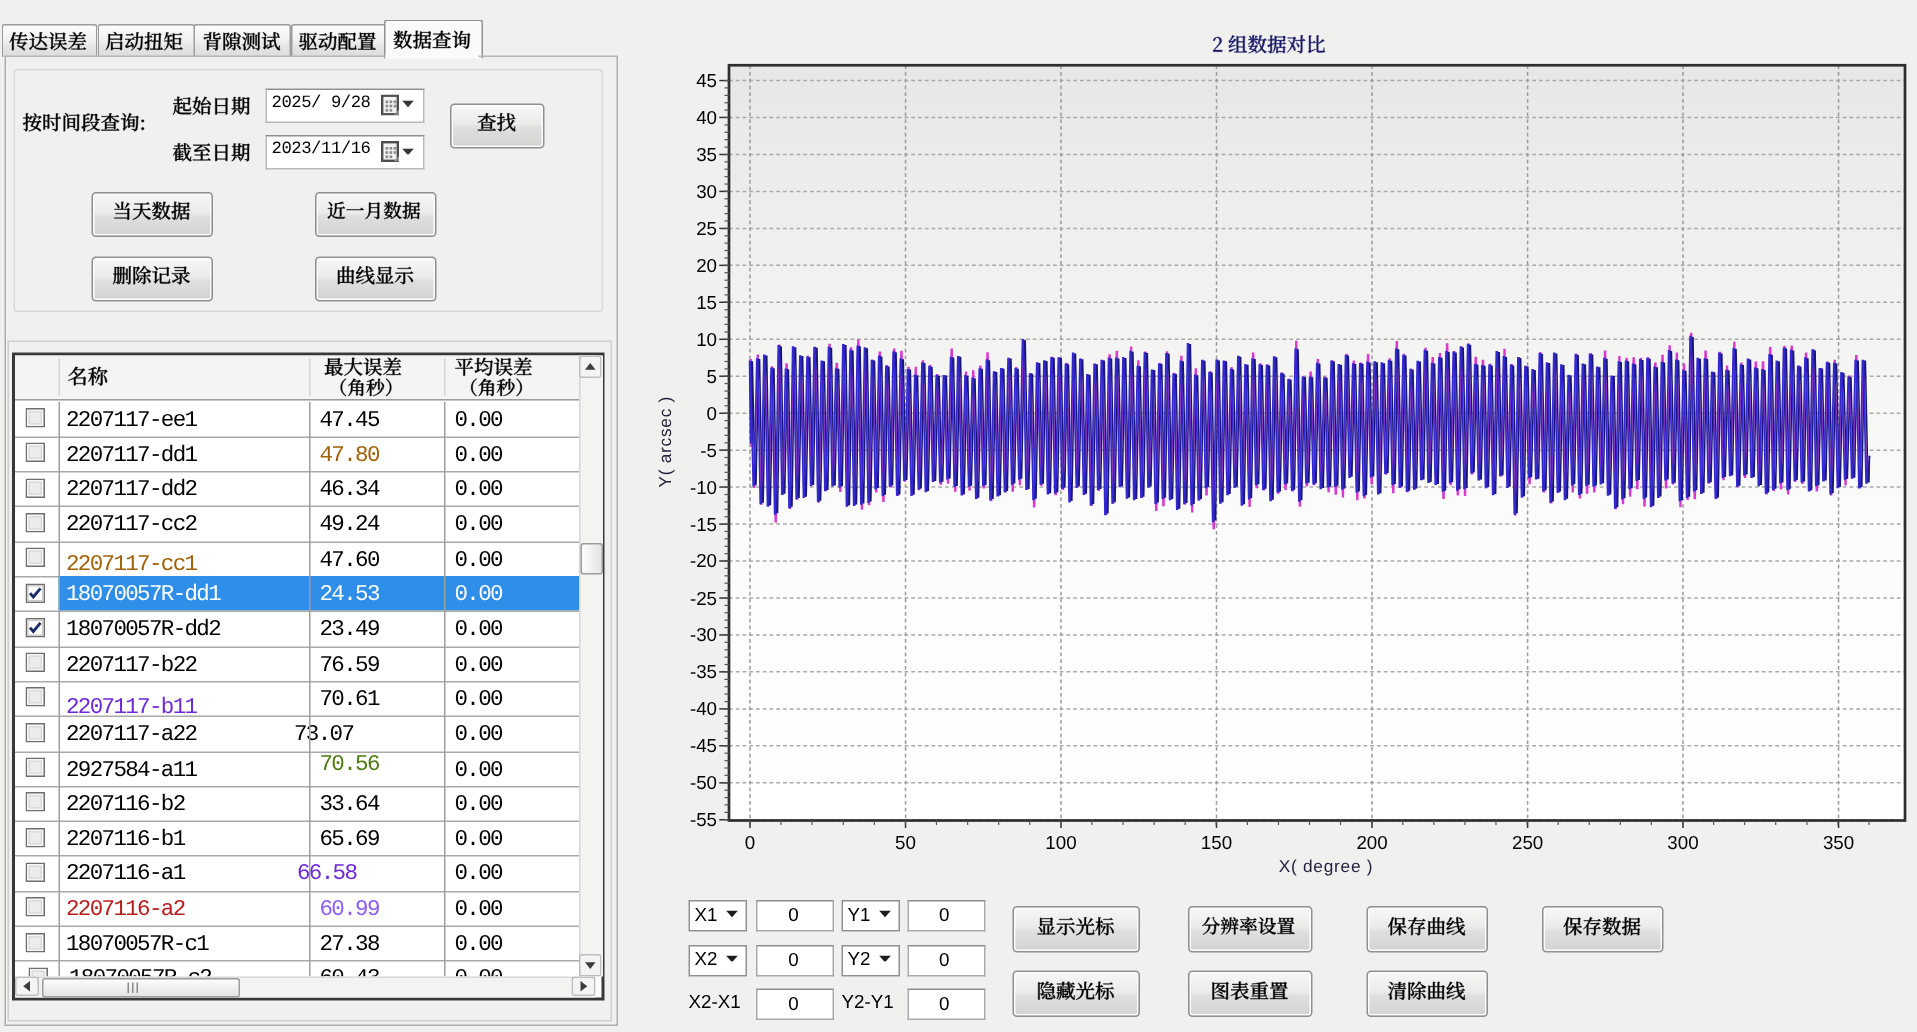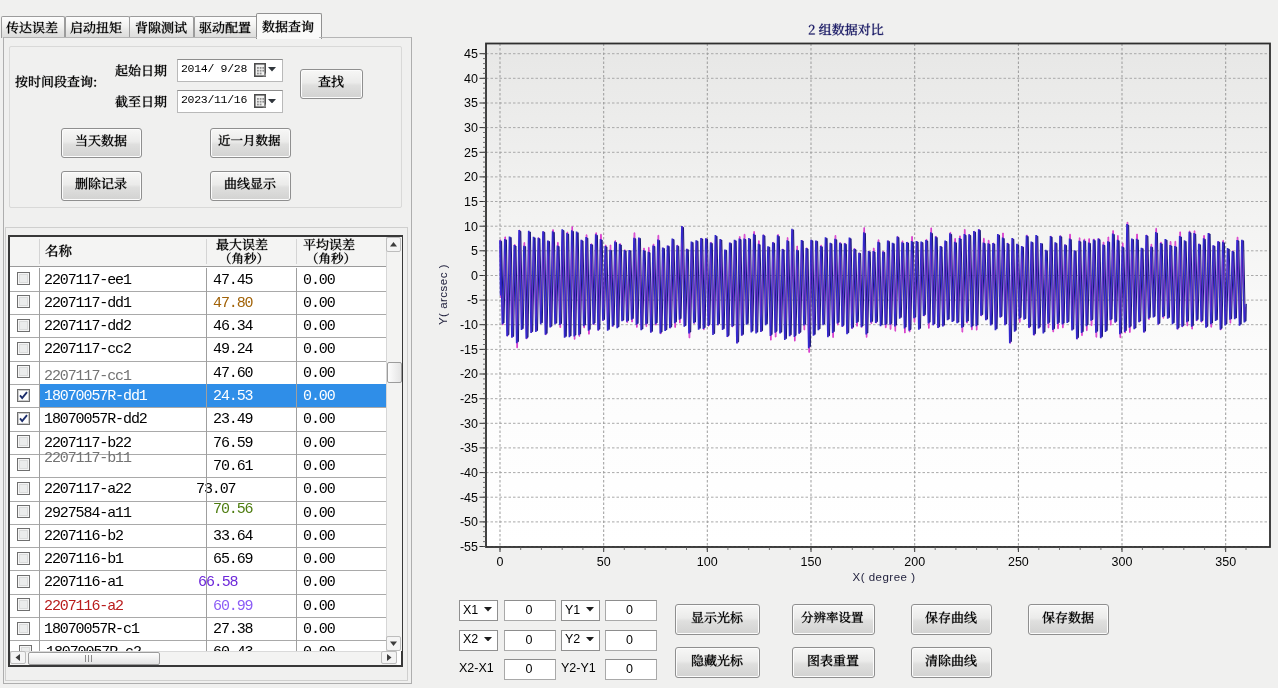--- a/index.html
+++ b/index.html
@@ -395,21 +395,21 @@
   </svg>
 <svg style="position:absolute;left:114.5px;top:95.0px;overflow:visible" width="52" height="17">
     <g transform="translate(0,11.44) scale(0.05200,-0.05200)" fill="#000000" stroke="#000000" stroke-width="5">
       <use href="#u622A" x="0"></use>
       <use href="#u81F3" x="250"></use>
       <use href="#u65E5" x="500"></use>
       <use href="#u671F" x="750"></use>
     </g>
   </svg>
 <div style="position:absolute;left:177px;top:58.5px;width:104px;height:21px;background:#fff;border:1px solid #b9b9b9;border-top-color:#8d8d8d"></div>
-<div style="position:absolute;left:181px;top:61.5px;width:80px;font:11.5px 'Liberation Mono',monospace;letter-spacing:-0.3px;color:#000">2014/ 9/28</div>
+<div style="position:absolute;left:181px;top:61.5px;width:80px;font:11.5px 'Liberation Mono',monospace;letter-spacing:-0.3px;color:#000">2025/ 9/28</div>
 <svg style="position:absolute;left:254px;top:62.5px" width="13" height="14">
 <rect x="0.8" y="0.8" width="10.4" height="12.4" fill="#f3f3f2" stroke="#4d4d4d" stroke-width="1.6"></rect>
 <g fill="#8e8e8e">
       <rect x="3" y="4" width="1.8" height="1.8"></rect>
       <rect x="5.7" y="4" width="1.8" height="1.8"></rect>
       <rect x="8.4" y="4" width="1.8" height="1.8"></rect>
 <rect x="3" y="6.8" width="1.8" height="1.8"></rect>
       <rect x="5.7" y="6.8" width="1.8" height="1.8"></rect>
       <rect x="8.4" y="6.8" width="1.8" height="1.8"></rect>
 <rect x="3" y="9.6" width="1.8" height="1.8"></rect>
@@ -552,21 +552,21 @@
 <rect x="2.5" y="2.5" width="8" height="8" fill="#ebecec" stroke="#dadbdb"></rect>
   </svg>
 <div class="rtxt" style="left:44px;top:341.4px;color:#000">2207117-cc2</div>
 <div class="rtxt" style="left:213px;top:341.4px;color:#000">49.24</div>
 <div class="rtxt" style="left:303px;top:341.4px;color:#000">0.00</div>
 <div style="position:absolute;left:10px;top:360.7px;width:376px;height:1px;background:#a9a9a9"></div>
 <svg style="position:absolute;left:17px;top:341.9px" width="13" height="13">
 <rect x="0.5" y="0.5" width="12" height="12" fill="#f5f5f5" stroke="#6f6f6f"></rect>
 <rect x="2.5" y="2.5" width="8" height="8" fill="#ebecec" stroke="#dadbdb"></rect>
   </svg>
-<div class="rtxt" style="left:44px;top:368px;color:#737373">2207117-cc1</div>
+<div class="rtxt" style="left:44px;top:368px;color:#a16207">2207117-cc1</div>
 <div class="rtxt" style="left:213px;top:364.7px;color:#000">47.60</div>
 <div class="rtxt" style="left:303px;top:364.7px;color:#000">0.00</div>
 <div style="position:absolute;left:10px;top:384.0px;width:376px;height:1px;background:#a9a9a9"></div>
 <svg style="position:absolute;left:17px;top:365.2px" width="13" height="13">
 <rect x="0.5" y="0.5" width="12" height="12" fill="#f5f5f5" stroke="#6f6f6f"></rect>
 <rect x="2.5" y="2.5" width="8" height="8" fill="#ebecec" stroke="#dadbdb"></rect>
   </svg>
 <div style="position:absolute;left:39px;top:384.0px;width:347px;height:23.3px;background:#2f8ee8"></div>
 <div class="rtxt" style="left:44px;top:388.0px;color:#fff">18070057R-dd1</div>
 <div class="rtxt" style="left:213px;top:388.0px;color:#fff">24.53</div>
@@ -587,21 +587,21 @@
 <path d="M3 6.4 L5.2 9 L10 3.2" fill="none" stroke="#1c2d6b" stroke-width="1.9"></path>
   </svg>
 <div class="rtxt" style="left:44px;top:434.6px;color:#000">2207117-b22</div>
 <div class="rtxt" style="left:213px;top:434.6px;color:#000">76.59</div>
 <div class="rtxt" style="left:303px;top:434.6px;color:#000">0.00</div>
 <div style="position:absolute;left:10px;top:453.90000000000003px;width:376px;height:1px;background:#a9a9a9"></div>
 <svg style="position:absolute;left:17px;top:435.1px" width="13" height="13">
 <rect x="0.5" y="0.5" width="12" height="12" fill="#f5f5f5" stroke="#6f6f6f"></rect>
 <rect x="2.5" y="2.5" width="8" height="8" fill="#ebecec" stroke="#dadbdb"></rect>
   </svg>
-<div class="rtxt" style="left:44px;top:450px;color:#737373">2207117-b11</div>
+<div class="rtxt" style="left:44px;top:463px;color:#6d28d9">2207117-b11</div>
 <div class="rtxt" style="left:213px;top:457.9px;color:#000">70.61</div>
 <div class="rtxt" style="left:303px;top:457.9px;color:#000">0.00</div>
 <div style="position:absolute;left:10px;top:477.2px;width:376px;height:1px;background:#a9a9a9"></div>
 <svg style="position:absolute;left:17px;top:458.4px" width="13" height="13">
 <rect x="0.5" y="0.5" width="12" height="12" fill="#f5f5f5" stroke="#6f6f6f"></rect>
 <rect x="2.5" y="2.5" width="8" height="8" fill="#ebecec" stroke="#dadbdb"></rect>
   </svg>
 <div class="rtxt" style="left:44px;top:481.20000000000005px;color:#000">2207117-a22</div>
 <div class="rtxt" style="left:196px;top:481.20000000000005px;color:#000">73.07</div>
 <div class="rtxt" style="left:303px;top:481.20000000000005px;color:#000">0.00</div>

